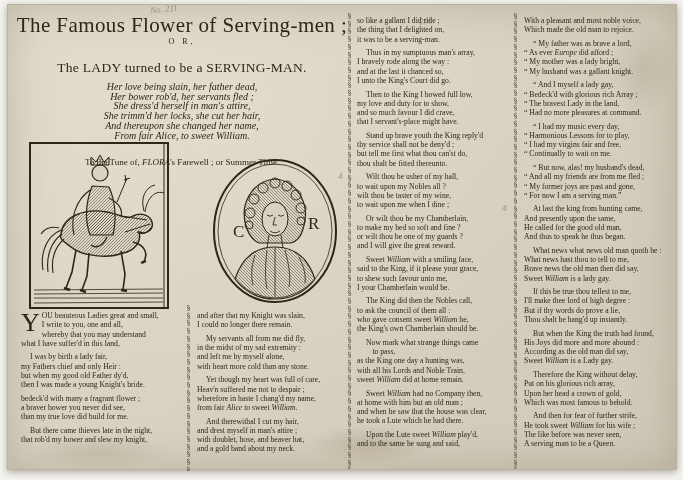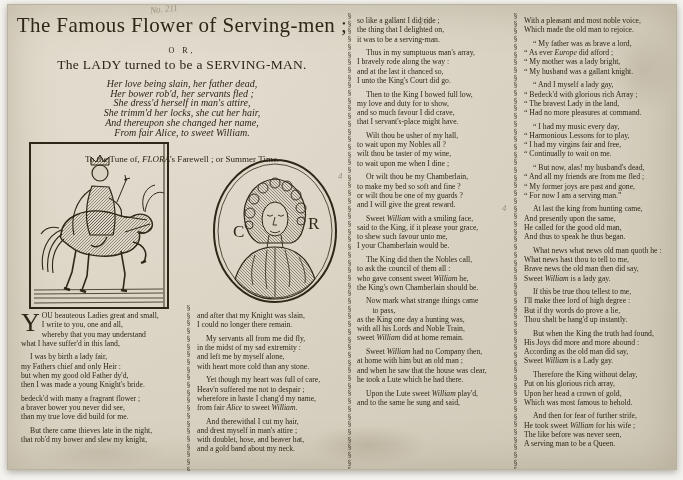--- a/index.html
+++ b/index.html
@@ -20,22 +20,22 @@
     box-shadow:0 2px 7px rgba(60,50,30,.4), inset 0 0 46px rgba(110,95,65,.28);
     border:1px solid #b9b2a0;
   }
   .stain{position:absolute;border-radius:50%;pointer-events:none;}
   .s1{left:300px;top:420px;width:120px;height:40px;background:radial-gradient(rgba(115,98,70,.20),transparent 70%);}
   .s2{left:600px;top:20px;width:70px;height:90px;background:radial-gradient(rgba(115,98,70,.16),transparent 70%);}
   .s3{left:20px;top:430px;width:140px;height:34px;background:radial-gradient(rgba(115,98,70,.15),transparent 70%);}
 
   .hdr{position:absolute;left:8px;top:8px;width:332px;text-align:center;}
   .title{font-size:21px;letter-spacing:.4px;line-height:24px;white-space:nowrap;}
-  .or{font-size:8px;letter-spacing:3px;margin-top:9px;}
-  .subtitle{font-size:13.5px;letter-spacing:.3px;margin-top:2px;white-space:nowrap;}
+  .or{font-size:8px;letter-spacing:3px;margin-top:0;}
+  .subtitle{font-size:13.5px;letter-spacing:.3px;margin-top:14px;white-space:nowrap;}
   .epigraph{margin-top:6px;font-style:italic;font-size:10px;line-height:9.7px;}
   .tune{margin-top:17px;font-size:9px;white-space:nowrap;}
 
   .col{position:absolute;font-size:7.7px;line-height:9.25px;}
   .col .line{white-space:pre-wrap;}
   .col .line.ind{text-indent:9px;}
   .stanza{margin-bottom:4.4px;}
   .dropcap{float:left;font-size:26px;line-height:19px;padding:2px 2px 0 0;}
   #col1{left:13px;top:306px;width:166px;}
   #col2{left:189px;top:306px;width:150px;}
@@ -396,20 +396,26 @@
         <div class="line">and at the last it chanced so,</div>
         <div class="line">I unto the King's Court did go.</div>
       </div>
       <div class="stanza">
         <div class="line ind">Then to the King I bowed full low,</div>
         <div class="line">my love and duty for to show,</div>
         <div class="line">and so much favour I did crave,</div>
         <div class="line">that I servant's-place might have.</div>
       </div>
       <div class="stanza">
+        <div class="line ind">Stand up brave youth the King reply'd</div>
+        <div class="line">thy service shall not be deny'd ;</div>
+        <div class="line">but tell me first what thou can'st do,</div>
+        <div class="line">thou shalt be fitted thereunto.</div>
+      </div>
+      <div class="stanza">
         <div class="line ind">Wilt thou be usher of my hall,</div>
         <div class="line">to wait upon my Nobles all ?</div>
         <div class="line">wilt thou be taster of my wine,</div>
         <div class="line">to wait upon me when I dine ;</div>
       </div>
       <div class="stanza">
         <div class="line ind">Or wilt thou be my Chamberlain,</div>
         <div class="line">to make my bed so soft and fine ?</div>
         <div class="line">or wilt thou be one of my guards ?</div>
         <div class="line">and I will give the great reward.</div>

